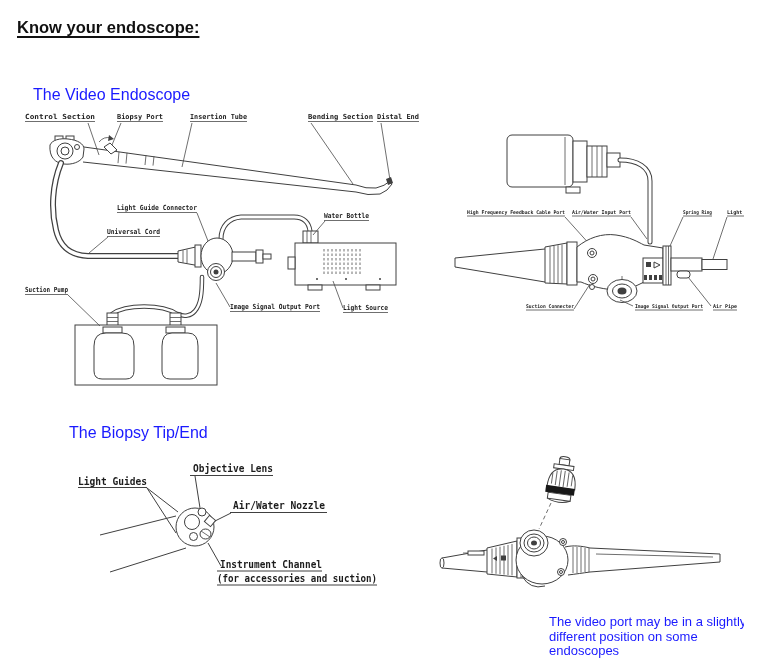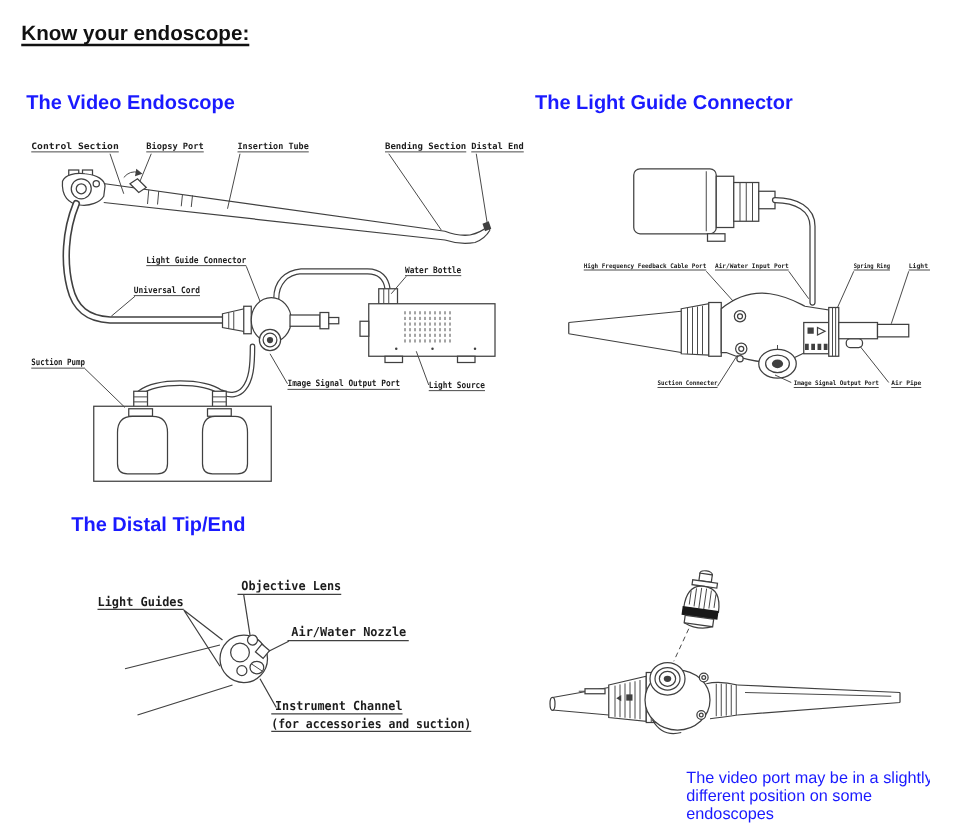--- a/index.html
+++ b/index.html
@@ -1,20 +1,20 @@
 <!DOCTYPE html>
 <html><head>
 <meta charset="utf-8">
 <style>
   html,body{margin:0;padding:0;background:#fff;}
   .page{position:relative;width:744px;height:671px;background:#ffffff;overflow:hidden;
         font-family:"Liberation Sans",sans-serif;color:#1a1a1a;}
   .title{position:absolute;left:17px;top:18px;font-size:16.5px;font-weight:bold;color:#111;
          text-decoration:underline;text-underline-offset:3px;text-decoration-thickness:1.5px;margin:0;}
-  .h-blue{position:absolute;font-size:16px;font-weight:700;color:#1a1aff;margin:4px;white-space:nowrap;}
+  .h-blue{position:absolute;font-size:16px;font-weight:400;color:#1a1aff;margin:16px;white-space:nowrap;}
   .h-video{left:17px;top:70px;}
   .h-lgc{left:424px;top:70px;}
   .h-distal{left:53px;top:408px;}
   .h-cap{left:432px;top:408px;}
   .note{position:absolute;left:533px;top:599px;width:206px;font-size:13px;line-height:14.5px;
         color:#1a1aff;margin:16px;}
   svg{position:absolute;}
   .d1{left:0;top:105px;}
   .d2{left:430px;top:125px;}
   .d3{left:30px;top:445px;}
@@ -35,22 +35,21 @@
   .tube2-i{stroke:#ffffff;stroke-width:2.5;fill:none;stroke-linecap:round;}
 </style>
 </head>
 <body>
 
 <div class="page">
 
   <h1 class="title">Know your endoscope:</h1>
 
   <h2 class="h-blue h-video">The Video Endoscope</h2>
-  <h2 class="h-blue h-lgc">The Light Guide Connector</h2>
-  <h2 class="h-blue h-distal">The Distal Tip/End</h2>
+  <h2 class="h-blue h-distal">The Biopsy Tip/End</h2>
 
   <svg class="d1" width="420" height="290" viewBox="0 0 420 290">
 
     <g>
       <text class="lbl1" x="25" y="14" textLength="70" lengthAdjust="spacingAndGlyphs">Control Section</text>
       <path class="thin" d="M25,16.5 H95 M88,18 L99,50"></path>
       <text class="lbl1" x="117" y="14" textLength="46" lengthAdjust="spacingAndGlyphs">Biopsy Port</text>
       <path class="thin" d="M117,16.5 H163 M121,18 L112,40"></path>
       <text class="lbl1" x="190" y="14" textLength="57" lengthAdjust="spacingAndGlyphs">Insertion Tube</text>
       <path class="thin" d="M190,16.5 H247 M192,18 L182,62"></path>

